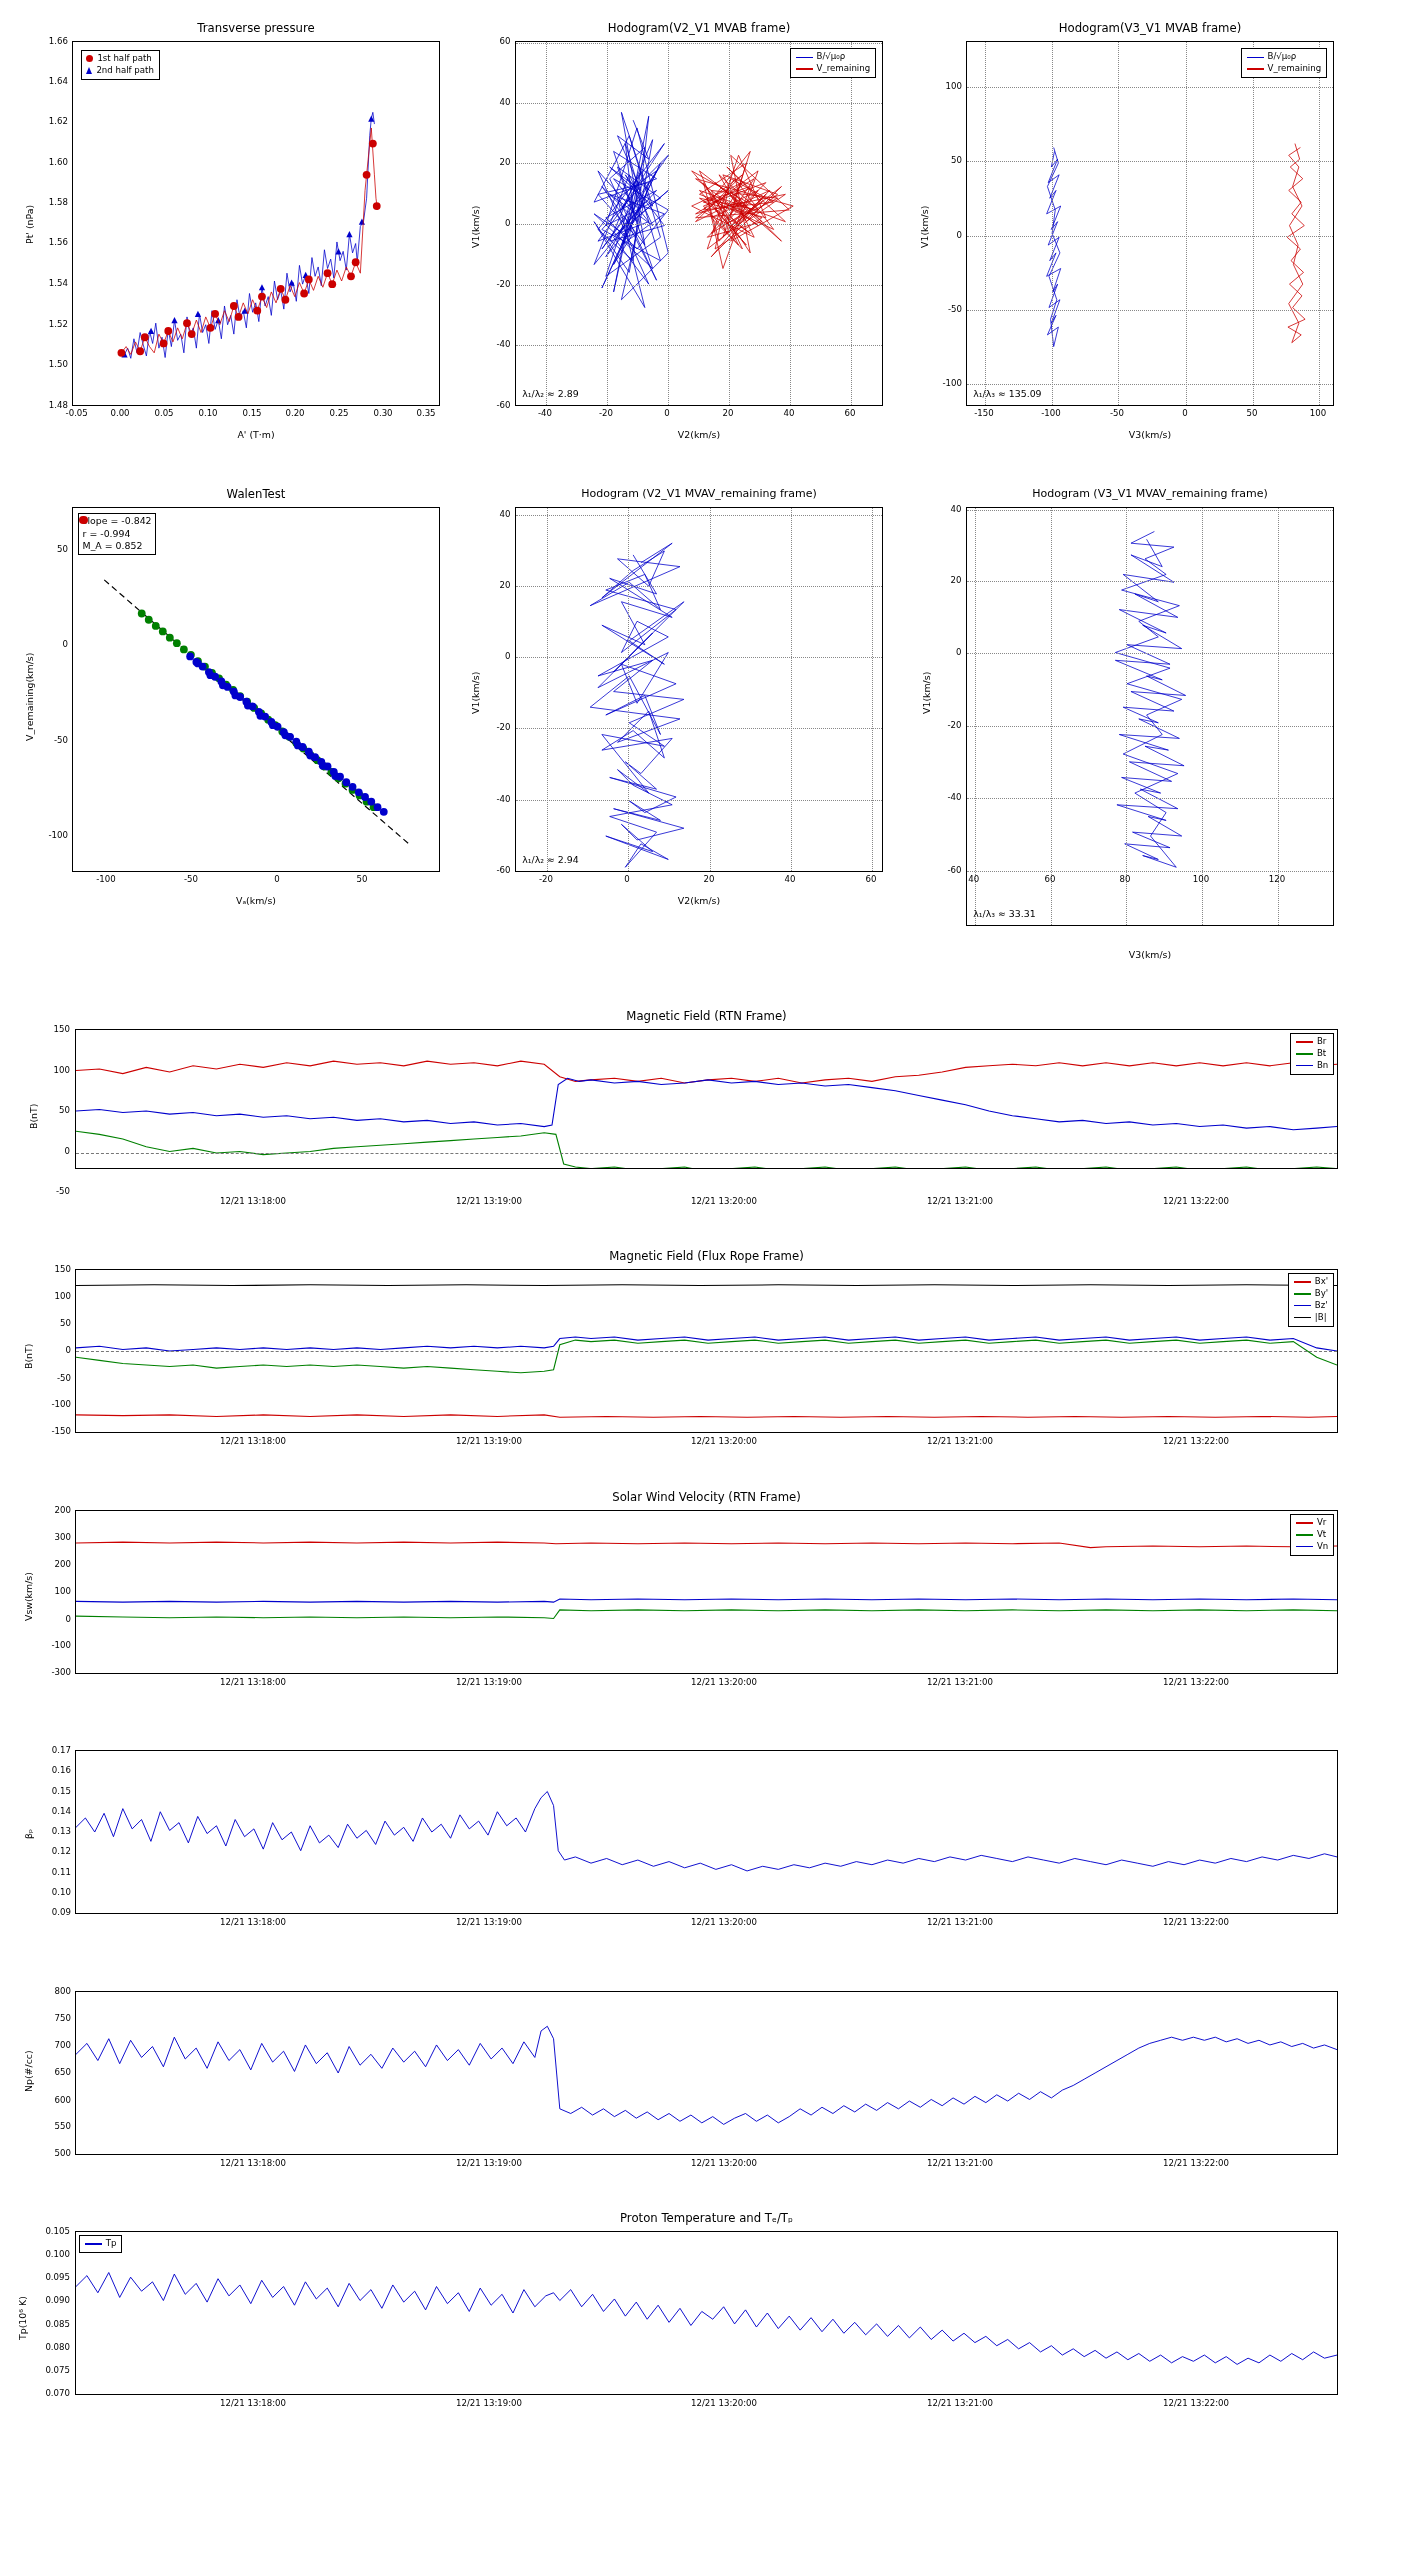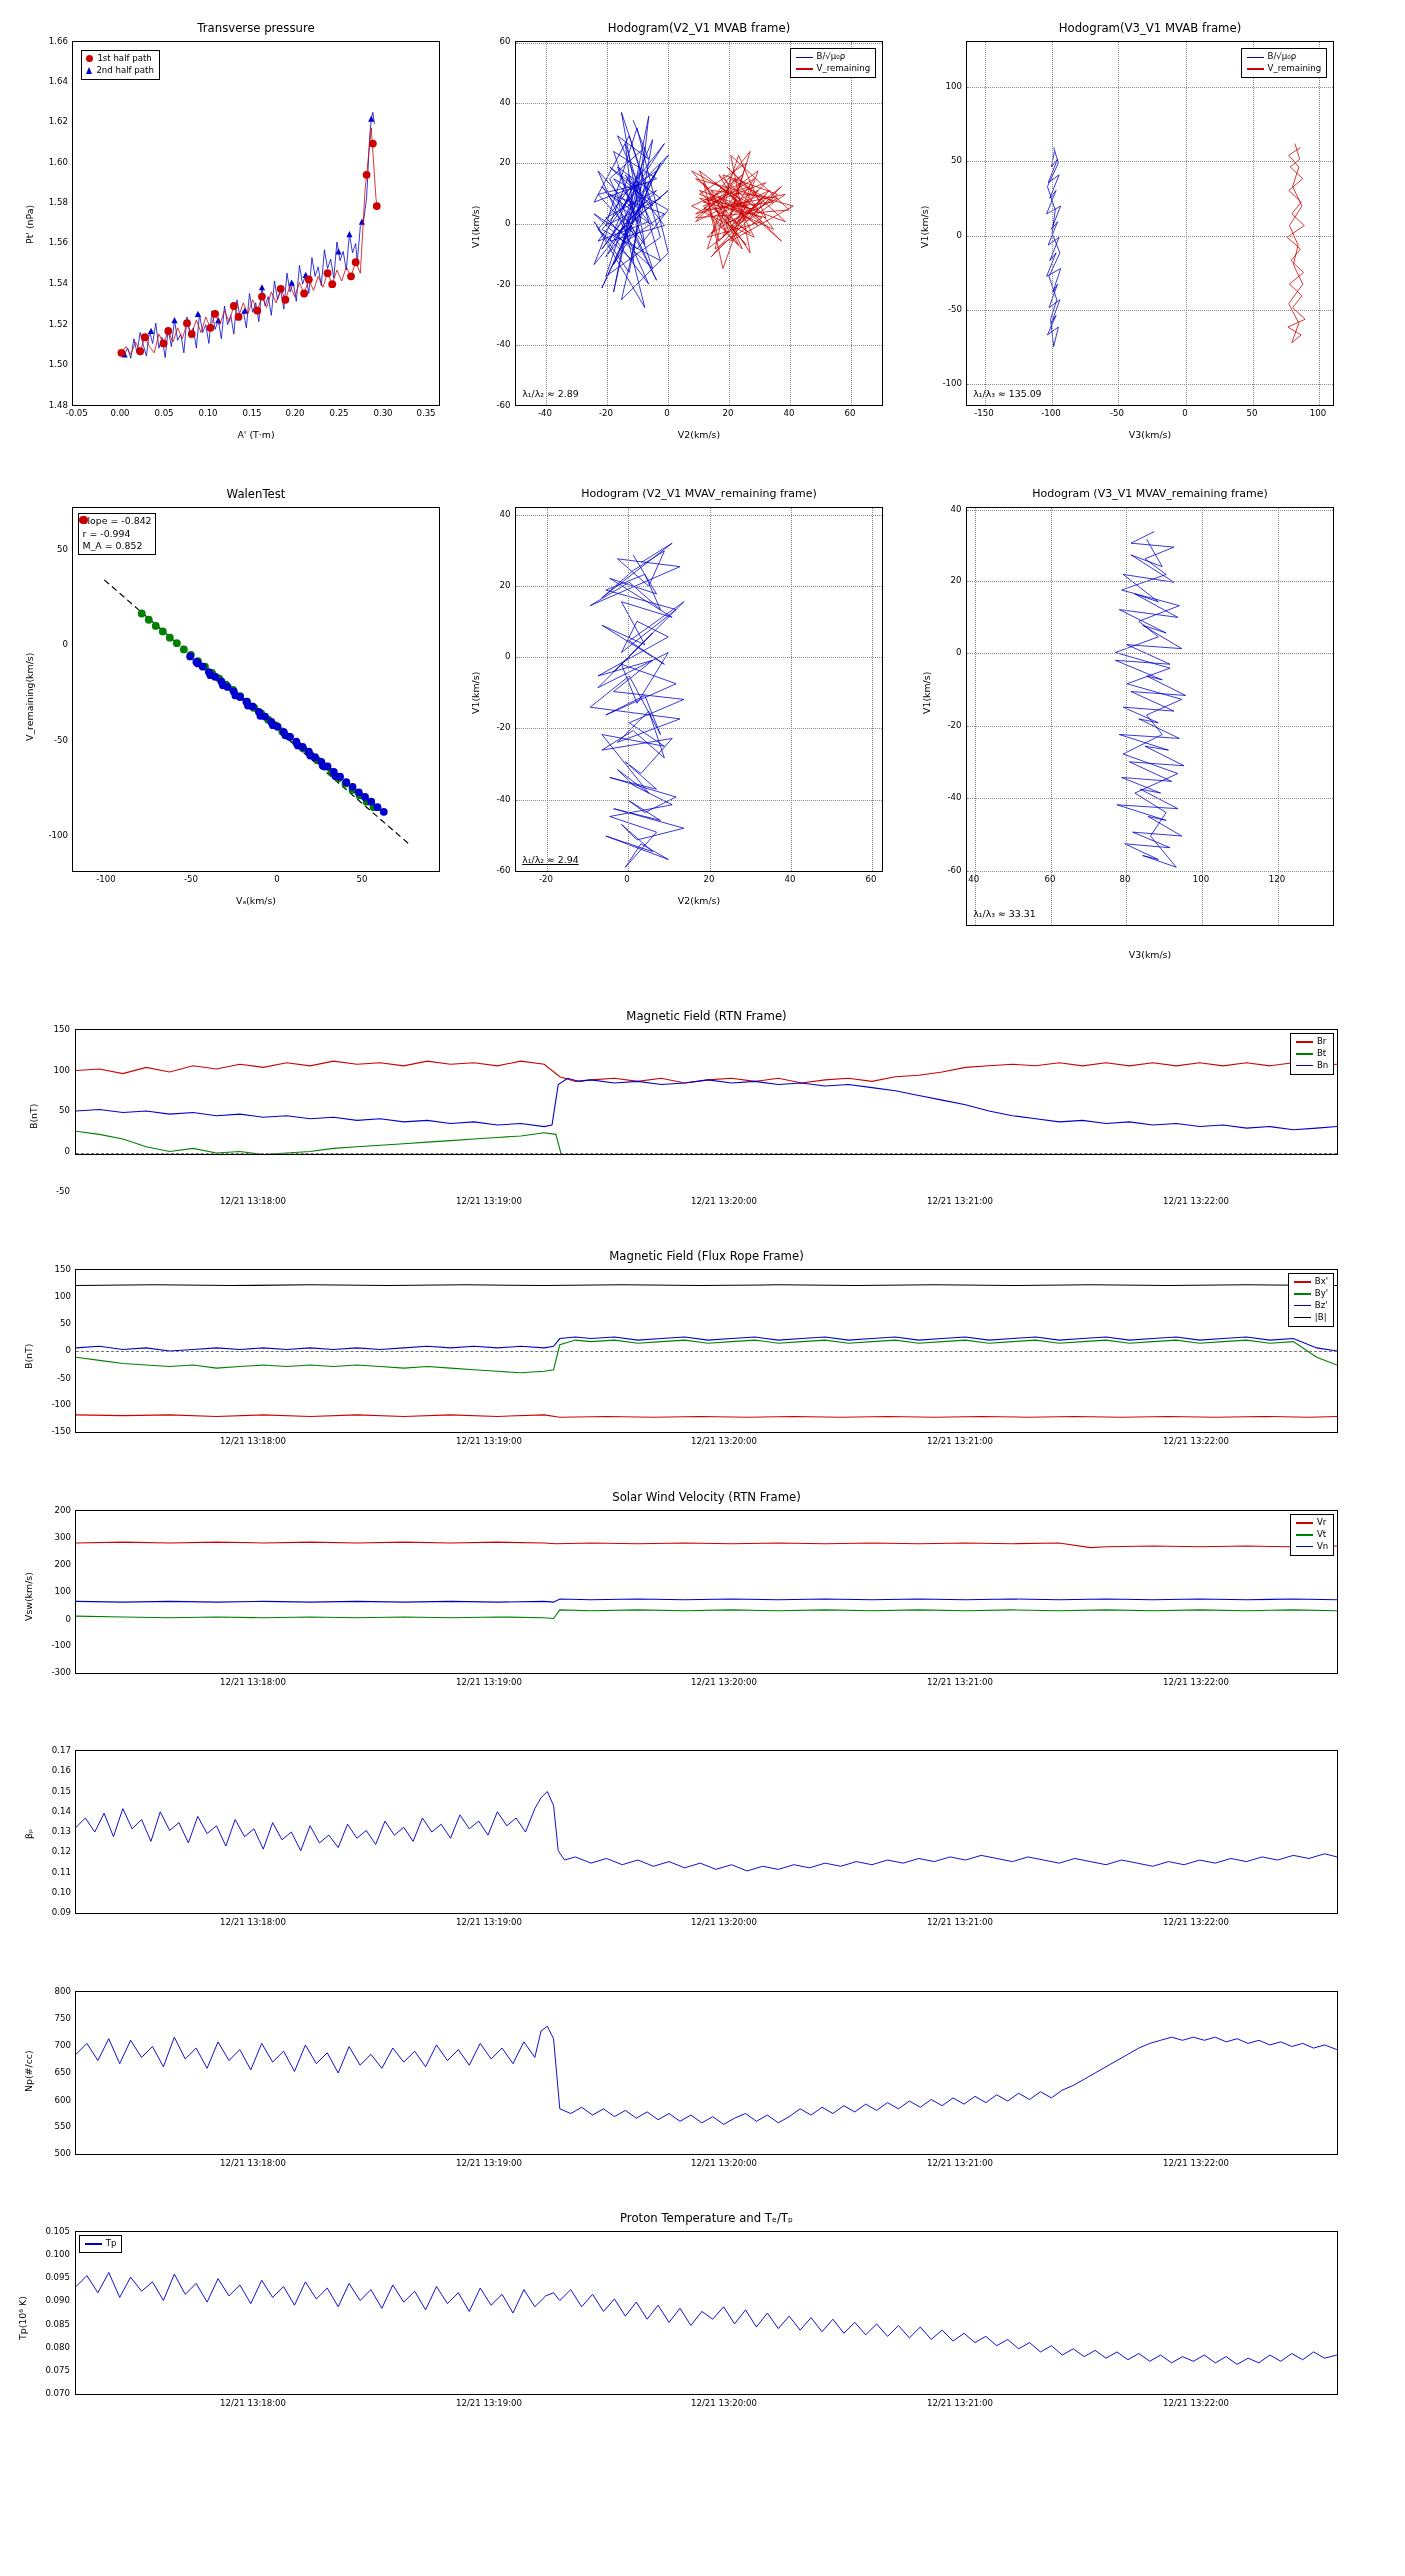--- a/index.html
+++ b/index.html
@@ -368,21 +368,21 @@
       <div class="gridline-h" style="top:292px"></div>
       <div class="gridline-h" style="top:220px"></div>
       <div class="gridline-h" style="top:149px"></div>
       <div class="gridline-h" style="top:78px"></div>
       <div class="gridline-h" style="top:7px"></div>
       <svg width="367" height="364" viewBox="0 0 470 466">
         <polyline fill="none" stroke="#0000cc" stroke-width="1" points="
           150,60 180,110 120,90 200,140 135,120 165,175 110,150 190,200 145,170 215,120 125,210 175,160 105,230 195,185 155,250 135,200 205,225 115,265 165,240 185,290 145,215 95,255 210,270 130,300 170,260 190,320 150,285 110,310 200,295 160,340 140,325 180,360 120,345 205,370 165,390 145,375 185,400 125,385 215,410 155,425 135,405 175,440 115,420 195,450 160,430 140,460 180,415 120,395 200,380 150,355 130,335 170,365 110,290 190,305 145,275 215,245 125,235 175,195 105,215 195,165 155,145 135,185 205,130 115,105 165,85 185,130 145,95 95,125 210,75 130,65 170,100 190,55 150,80 110,115 200,45 160,70
         "></polyline>
       </svg>
-      <div class="annot" style="left:6.2px;bottom:6.2px;text-decoration:underline;">λ₁/λ₂ ≈ 2.94</div>
+      <div class="annot" style="left:6.2px;bottom:6.2px;">λ₁/λ₂ ≈ 2.94</div>
     </div>
     <div class="xticks" style="left:0;right:0;top:367px;">
       <span class="xtick" style="left:31px">-20</span>
       <span class="xtick" style="left:112px">0</span>
       <span class="xtick" style="left:194px">20</span>
       <span class="xtick" style="left:275px">40</span>
       <span class="xtick" style="left:356px">60</span>
     </div>
     <div class="yticks" style="left:-31px;top:0;width:26.5px;">
       <span class="ytick" style="top:363px;width:26.5px">-60</span>
@@ -429,21 +429,21 @@
       <span class="ytick" style="top:290px;width:26.5px">-40</span>
       <span class="ytick" style="top:218px;width:26.5px">-20</span>
       <span class="ytick" style="top:145px;width:26.5px">0</span>
       <span class="ytick" style="top:73px;width:26.5px">20</span>
       <span class="ytick" style="top:1.6px;width:26.5px">40</span>
     </div>
     <div class="xlab">V3(km/s)</div>
     <div class="ylab" style="left:-45px;top:207px;transform:rotate(-90deg);">V1(km/s)</div>
   </div>
 
-  <div class="panel" style="left:75px;top:1029px;width:1263px;height:126px;">
+  <div class="panel" style="left:75px;top:1029px;width:1263px;height:140px;">
     <div class="title">Magnetic Field (RTN Frame)</div>
     <div class="plotbox">
       <div class="zeroline" style="top:123px"></div>
       <svg width="1261" height="162" viewBox="0 0 1616 208" preserveAspectRatio="none">
         <polyline fill="none" stroke="#cc0000" stroke-width="1.4" points="0,52 30,50 60,56 90,48 120,54 150,46 180,50 210,44 240,48 270,42 300,46 330,40 360,44 390,42 420,46 450,40 480,44 510,42 540,46 570,40 600,44 620,60 640,66 660,64 690,62 720,66 750,62 780,68 810,64 840,62 870,66 900,62 930,68 960,64 990,62 1020,66 1050,60 1080,58 1110,54 1140,48 1170,46 1200,44 1230,46 1260,42 1290,46 1320,42 1350,46 1380,42 1410,46 1440,42 1470,46 1500,42 1530,46 1560,42 1590,46 1616,44"></polyline>
         <polyline fill="none" stroke="#008000" stroke-width="1.4" points="0,130 30,134 60,140 90,150 120,156 150,152 180,158 210,156 240,160 270,158 300,156 330,152 360,150 390,148 420,146 450,144 480,142 510,140 540,138 570,136 600,132 615,134 625,172 640,176 660,178 690,176 720,180 750,178 780,176 810,182 840,178 870,176 900,180 930,178 960,176 990,180 1020,178 1050,176 1080,180 1110,178 1140,176 1170,180 1200,178 1230,176 1260,180 1290,178 1320,176 1350,180 1380,178 1410,176 1440,180 1470,178 1500,176 1530,180 1560,178 1590,176 1616,178"></polyline>
         <polyline fill="none" stroke="#0000cc" stroke-width="1.4" points="0,104 30,102 60,106 90,104 120,108 150,106 180,110 210,108 240,112 270,110 300,114 330,112 360,116 390,114 420,118 450,116 480,120 510,118 540,122 570,120 600,124 610,122 618,70 630,62 645,66 660,64 690,68 720,66 750,70 780,68 810,64 840,68 870,66 900,70 930,68 960,72 990,70 1020,74 1050,78 1080,84 1110,90 1140,96 1170,104 1200,110 1230,114 1260,118 1290,116 1320,120 1350,118 1380,122 1410,120 1440,124 1470,122 1500,126 1530,124 1560,128 1590,126 1616,124"></polyline>
       </svg>
       <div class="legend" style="right:3.1px;top:3.1px;">
         <div class="row">

